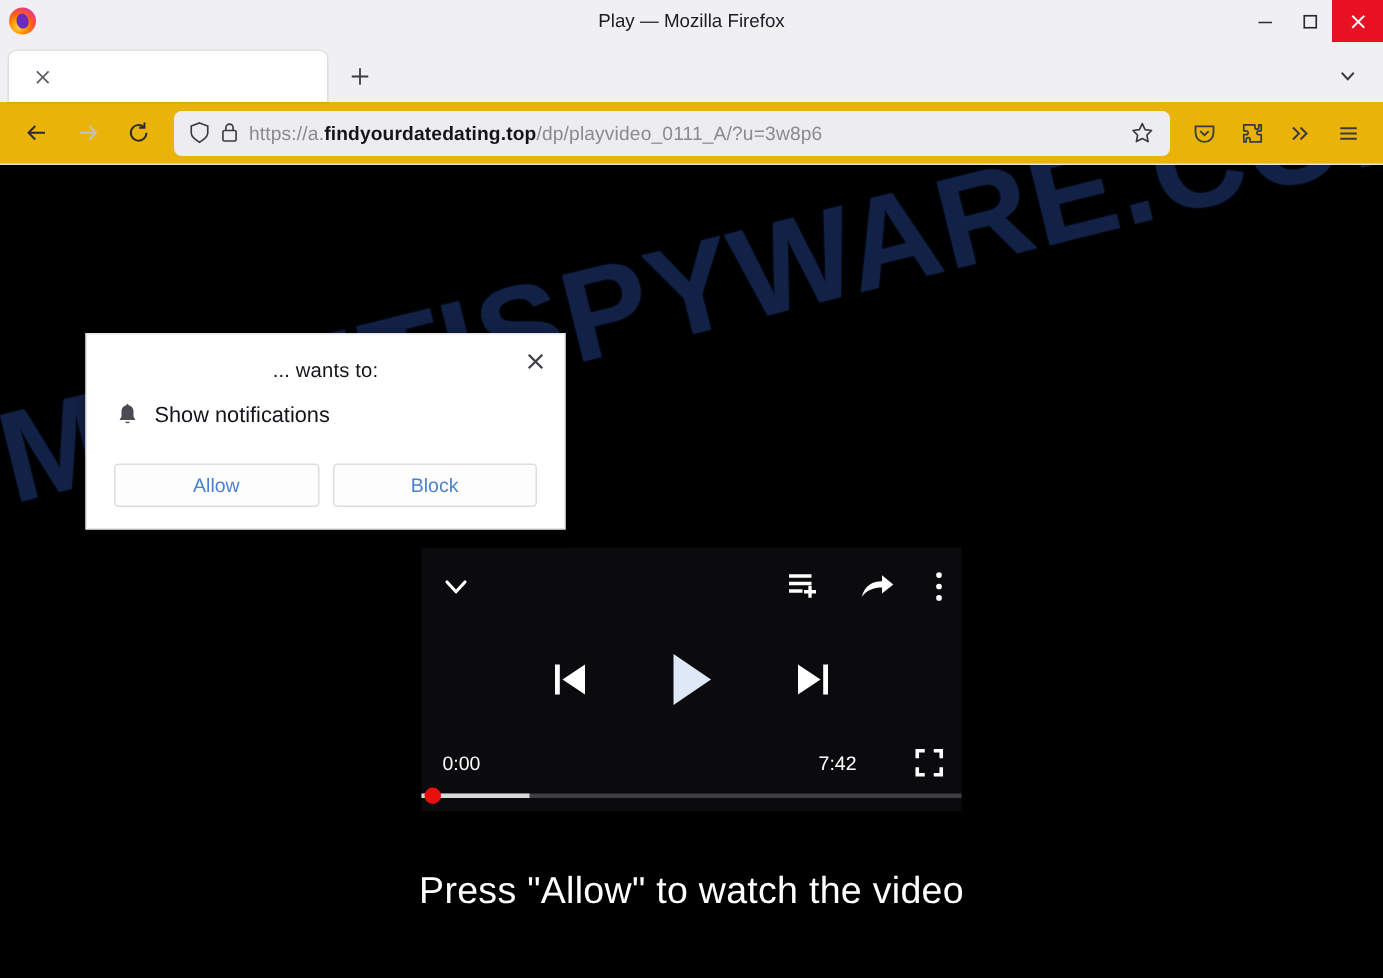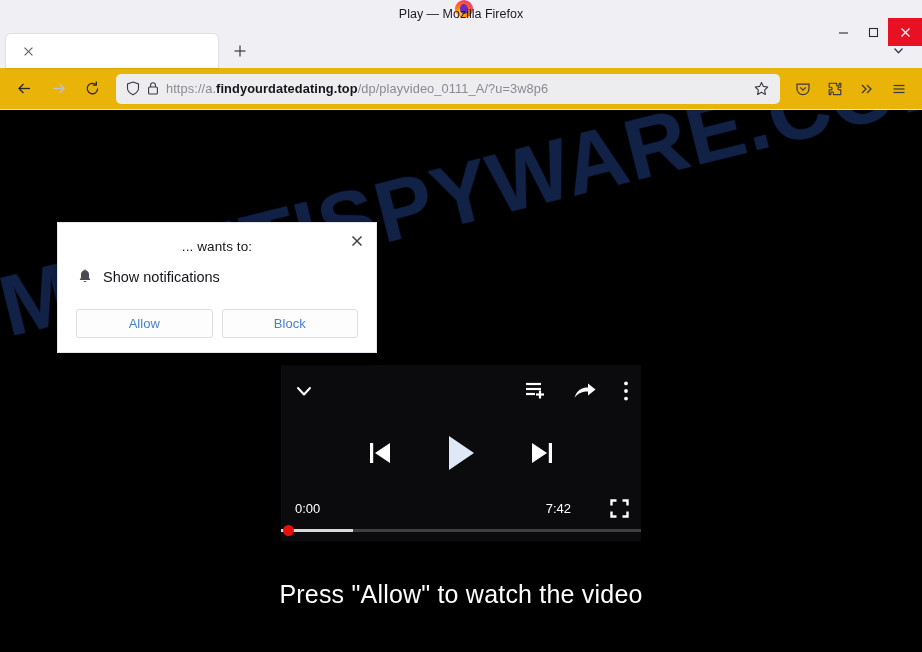--- a/index.html
+++ b/index.html
@@ -8,21 +8,21 @@
     font-family: "Liberation Sans", sans-serif;
     overflow: hidden;
     background: #000;
   }
 
   
   #window { position: relative; width: 922px; height: 652px; background: #f0f0f4; }
 
   #titlebar {
     position: relative; height: 28px; background: #f0f0f4;
-    display: flex; align-items: center; border-bottom: 0px solid #d8d8dc; flex-direction: column;
+    display: flex; align-items: center; border-bottom: 0px solid #d8d8dc;
   }
   #ff-logo { width: 18px; height: 18px; margin-left: 6px; position: relative; flex: none; }
   #ff-logo .outer {
     position: absolute; inset: 0; border-radius: 50%;
     background: radial-gradient(circle at 35% 72%, #ffd24d 0%, #ff9500 28%, #ff5e1f 52%, #e8378a 78%, #9059ff 100%);
   }
   #ff-logo .inner {
     position: absolute; left: 5px; top: 4px; width: 8px; height: 10px;
     background: #6b2bbf; border-radius: 50% 50% 45% 45%; transform: rotate(-12deg);
   }

